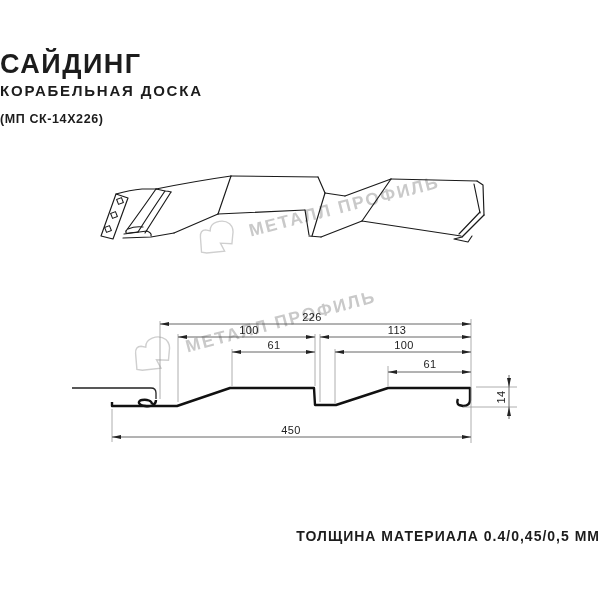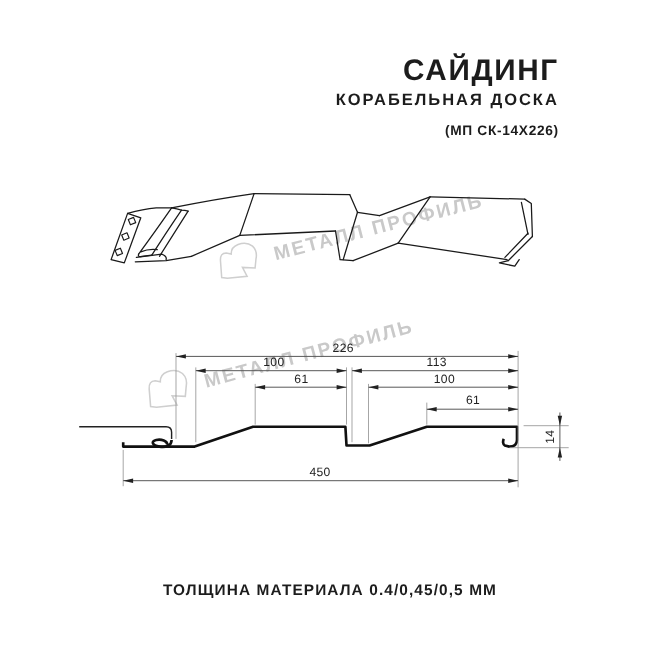--- a/index.html
+++ b/index.html
@@ -1,37 +1,37 @@
 <!DOCTYPE html>
 <html><head>
 <meta charset="utf-8">
 <style>
   html,body{margin:0;padding:0;background:#fff;}
   .stage{position:relative;width:600px;height:600px;background:#ffffff;overflow:hidden;
          font-family:"Liberation Sans",sans-serif;color:#1c1c1c;}
   
-  .hdr{position:absolute;top:49px;left:0;width:508px;text-align:right;z-index:3;}
+  .hdr{position:absolute;top:49px;left:0;width:508px;text-align:left;z-index:3;}
   .title{font-size:27px;font-weight:bold;letter-spacing:1.5px;}
   .subtitle{margin-top:2px;font-size:15px;font-weight:bold;letter-spacing:1.8px;}
   .model{margin-top:13px;font-size:12.5px;font-weight:bold;letter-spacing:.6px;}
   
   .wm{position:absolute;display:flex;align-items:center;gap:9px;color:#c9c9c9;
       transform-origin:left center;z-index:1;}
   .wm-text{font-size:17.5px;font-weight:bold;letter-spacing:2px;white-space:nowrap;}
   .wm1{left:194px;top:225px;transform:rotate(-14.5deg);}
   .wm2{left:129px;top:341px;transform:rotate(-15deg);}
   .wm svg{display:block;}
   
   .draw{position:absolute;left:0;top:0;z-index:2;}
   
   .dim{position:absolute;font-size:11px;color:#222;letter-spacing:.3px;z-index:3;
        transform:translate(-50%,-50%);white-space:nowrap;}
   .dim.rot{transform:translate(-50%,-50%) rotate(-90deg);}
   
-  .ftr{position:absolute;top:528px;left:0;width:600px;text-align:center;z-index:3;
+  .ftr{position:absolute;top:528px;left:0;width:600px;text-align:right;z-index:3;
        font-size:14px;font-weight:bold;letter-spacing:1px;}
 </style>
 </head>
 <body>
 
 <div class="stage">
 
   <div class="hdr">
     <div class="title">САЙДИНГ</div>
     <div class="subtitle">КОРАБЕЛЬНАЯ ДОСКА</div>

